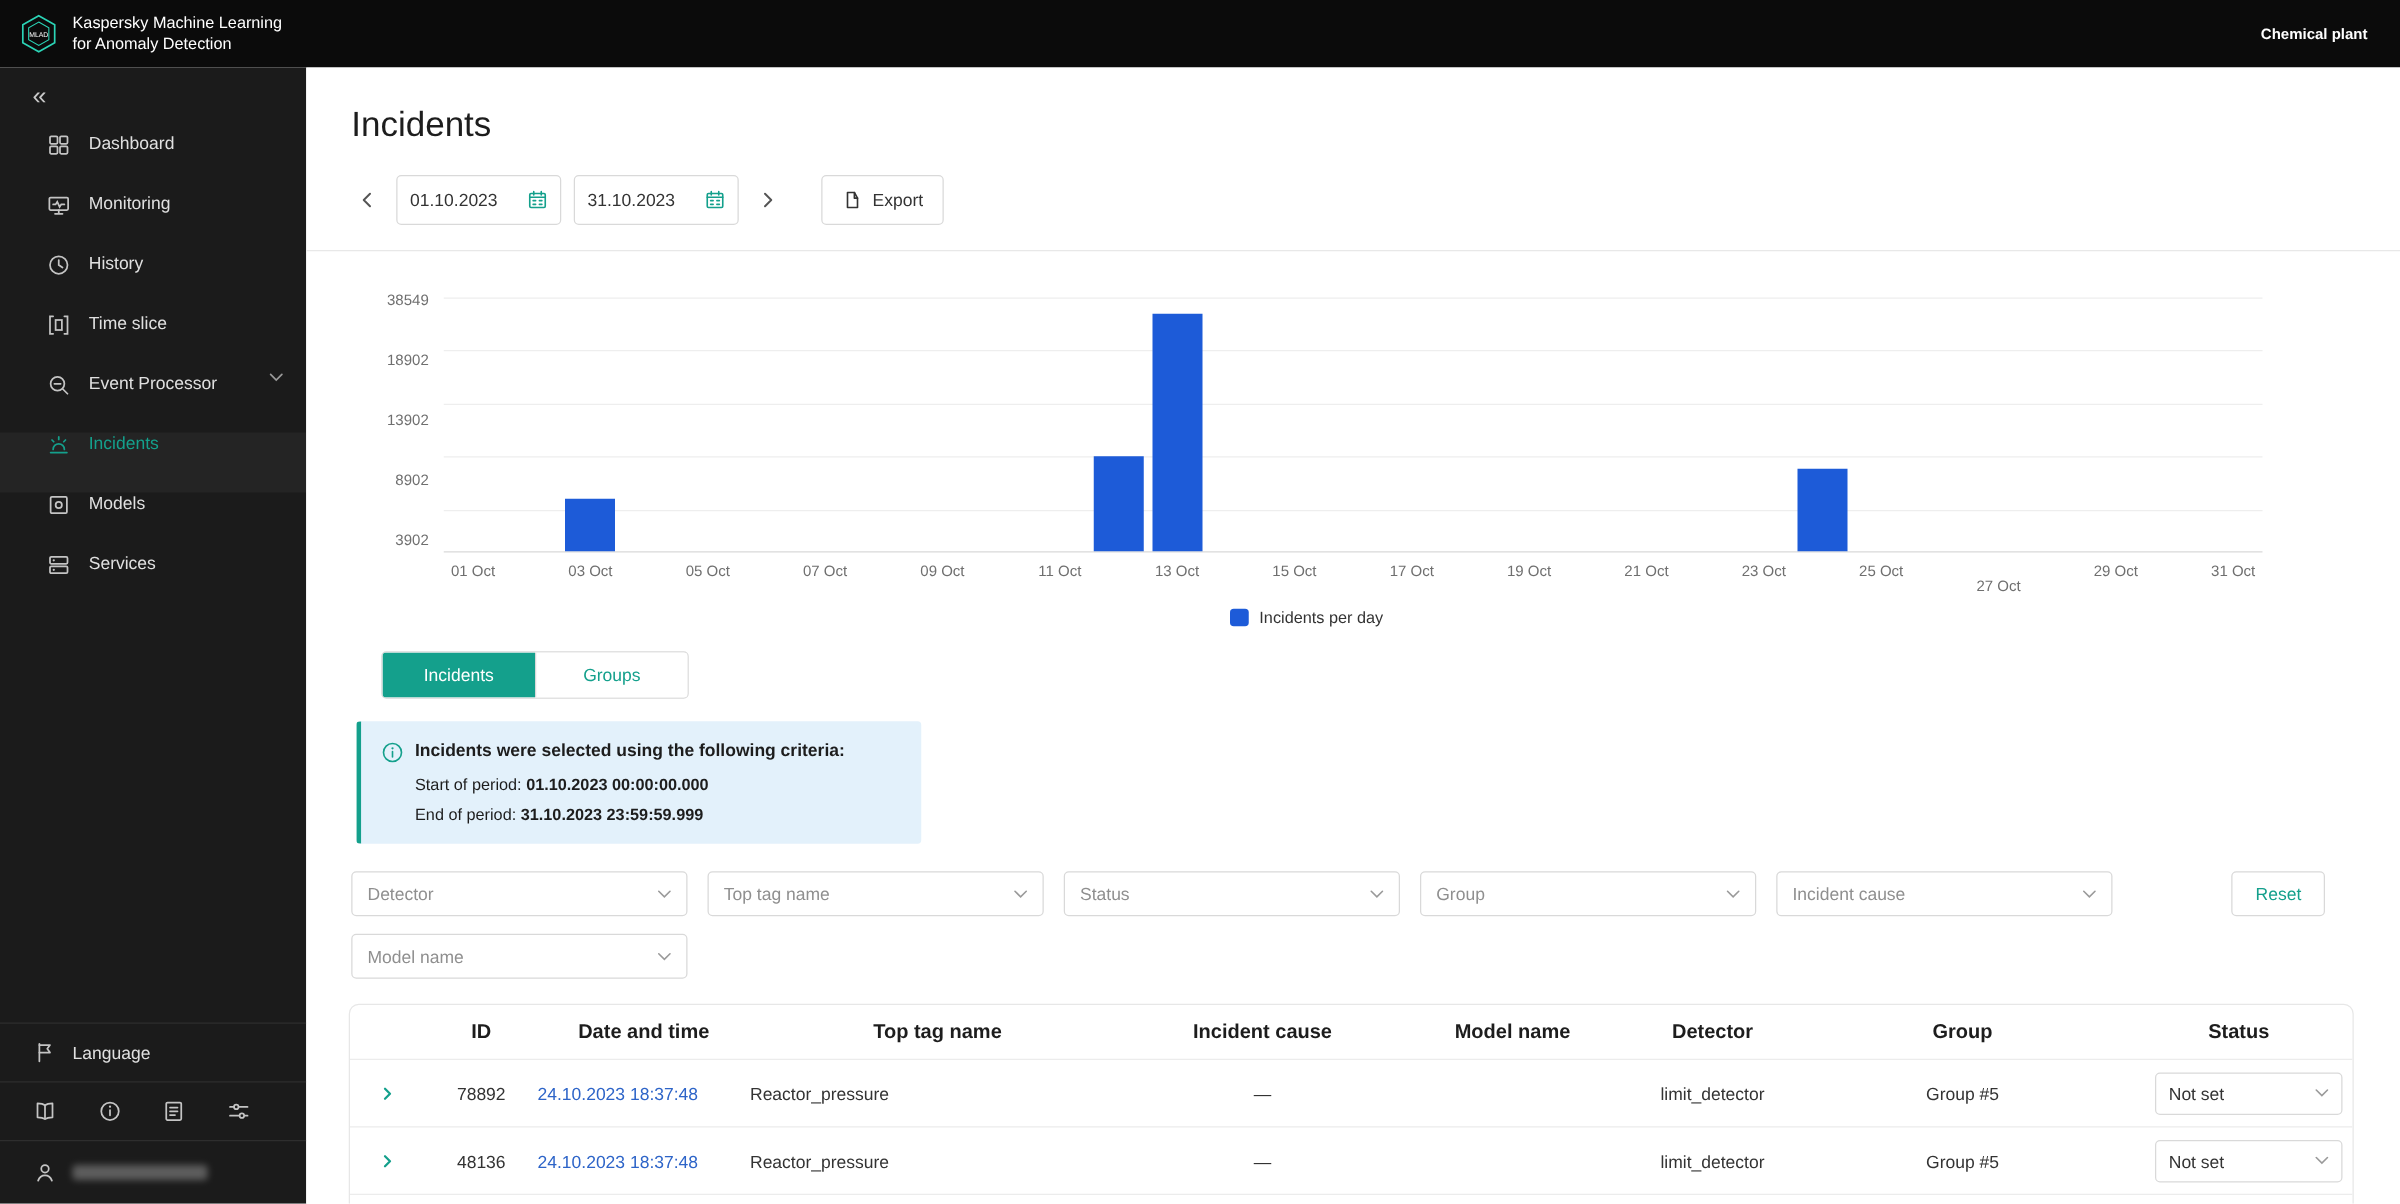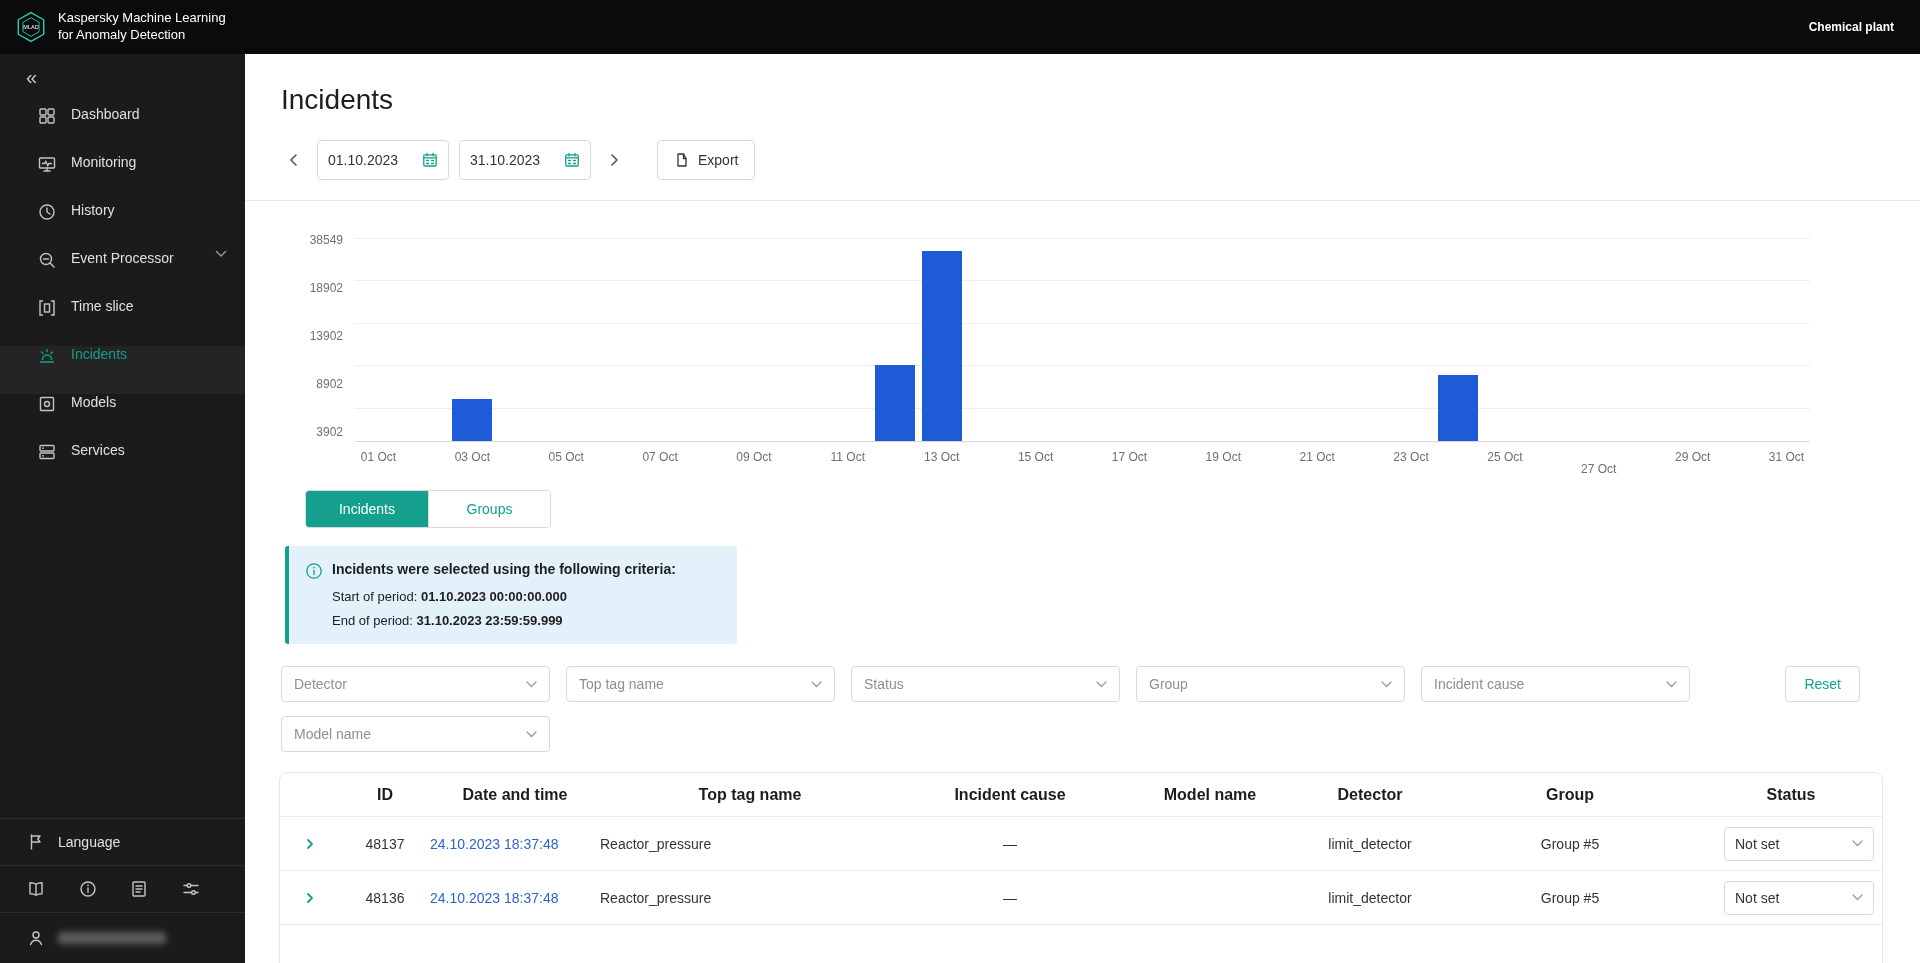--- a/index.html
+++ b/index.html
@@ -146,41 +146,41 @@
           <svg viewBox="0 0 20 20" fill="none" stroke="currentColor" stroke-width="1.4" stroke-linecap="round">
               <circle cx="10" cy="10" r="7"></circle>
               <path d="M10 6v4l3 2"></path>
             </svg>
         </span>
         <span class="nav-label">History</span>
       </div>
       <div class="nav-item">
         <span class="nav-icon">
           <svg viewBox="0 0 20 20" fill="none" stroke="currentColor" stroke-width="1.4" stroke-linecap="round">
+              <path d="M5.5 3H3v14h2.5"></path>
+              <path d="M14.5 3H17v14h-2.5"></path>
+              <rect x="7.5" y="6" width="5" height="8"></rect>
+            </svg>
+        </span>
+        <span class="nav-label">Time slice</span>
+      </div>
+      <div class="nav-item">
+        <span class="nav-icon">
+          <svg viewBox="0 0 20 20" fill="none" stroke="currentColor" stroke-width="1.4" stroke-linecap="round">
               <circle cx="9" cy="9" r="5.5"></circle>
               <path d="M13.2 13.2L17 17"></path>
               <path d="M6.5 9h5"></path>
             </svg>
         </span>
         <span class="nav-label">Event Processor</span>
         <span class="chev-down">
           <svg width="12" height="8" viewBox="0 0 12 8" fill="none" stroke="currentColor" stroke-width="1.4" stroke-linecap="round">
               <path d="M1.5 1.5L6 6l4.5-4.5"></path>
             </svg>
         </span>
-      </div>
-      <div class="nav-item">
-        <span class="nav-icon">
-          <svg viewBox="0 0 20 20" fill="none" stroke="currentColor" stroke-width="1.4" stroke-linecap="round">
-              <path d="M5.5 3H3v14h2.5"></path>
-              <path d="M14.5 3H17v14h-2.5"></path>
-              <rect x="7.5" y="6" width="5" height="8"></rect>
-            </svg>
-        </span>
-        <span class="nav-label">Time slice</span>
       </div>
       <div class="nav-item active">
         <span class="nav-icon">
           <svg viewBox="0 0 20 20" fill="none" stroke="currentColor" stroke-width="1.4" stroke-linecap="round">
               <path d="M5.5 13.5a4.5 4.5 0 0 1 9 0"></path>
               <path d="M3.5 16h13"></path>
               <path d="M10 3.5v2"></path>
               <path d="M4.6 6l1.4 1.4"></path>
               <path d="M15.4 6L14 7.4"></path>
             </svg>
@@ -344,20 +344,24 @@
             <div class="xtick" style="left: 59.6774%;">19 Oct</div>
             <div class="xtick" style="left: 66.129%;">21 Oct</div>
             <div class="xtick" style="left: 72.5806%;">23 Oct</div>
             <div class="xtick" style="left: 79.0323%;">25 Oct</div>
             <div class="xtick" style="left: 85.4839%; margin-top: 12px;">27 Oct</div>
             <div class="xtick" style="left: 91.9355%;">29 Oct</div>
             <div class="xtick" style="left: 98.3871%;">31 Oct</div>
           </div>
       </div>
     </div>
+    <div class="legend">
+      <span class="legend-swatch"></span>
+      <span class="legend-label">Incidents per day</span>
+    </div>
 
     
     <div class="tabs">
       <div class="tab active">Incidents</div>
       <div class="tab">Groups</div>
     </div>
 
     
     <div class="info-panel">
       <div class="info-head">
@@ -448,21 +452,21 @@
         <div class="cell">Group</div>
         <div class="cell">Status</div>
       </div>
 
       <div class="t-grid t-row">
         <div class="cell expander">
           <svg width="14" height="14" viewBox="0 0 14 14" fill="none" stroke="currentColor" stroke-width="1.8" stroke-linecap="round" stroke-linejoin="round">
               <path d="M5 3l4 4-4 4"></path>
             </svg>
         </div>
-        <div class="cell c">48137</div>
+        <div class="cell c">78892</div>
         <div class="cell l"><a class="date-link">24.10.2023 18:37:48</a></div>
         <div class="cell l">Reactor_pressure</div>
         <div class="cell c">—</div>
         <div class="cell c"></div>
         <div class="cell c">limit_detector</div>
         <div class="cell c">Group #5</div>
         <div class="cell status-cell">
           <div class="status-select">
             <span class="val">Not set</span>
             <span class="caret">

